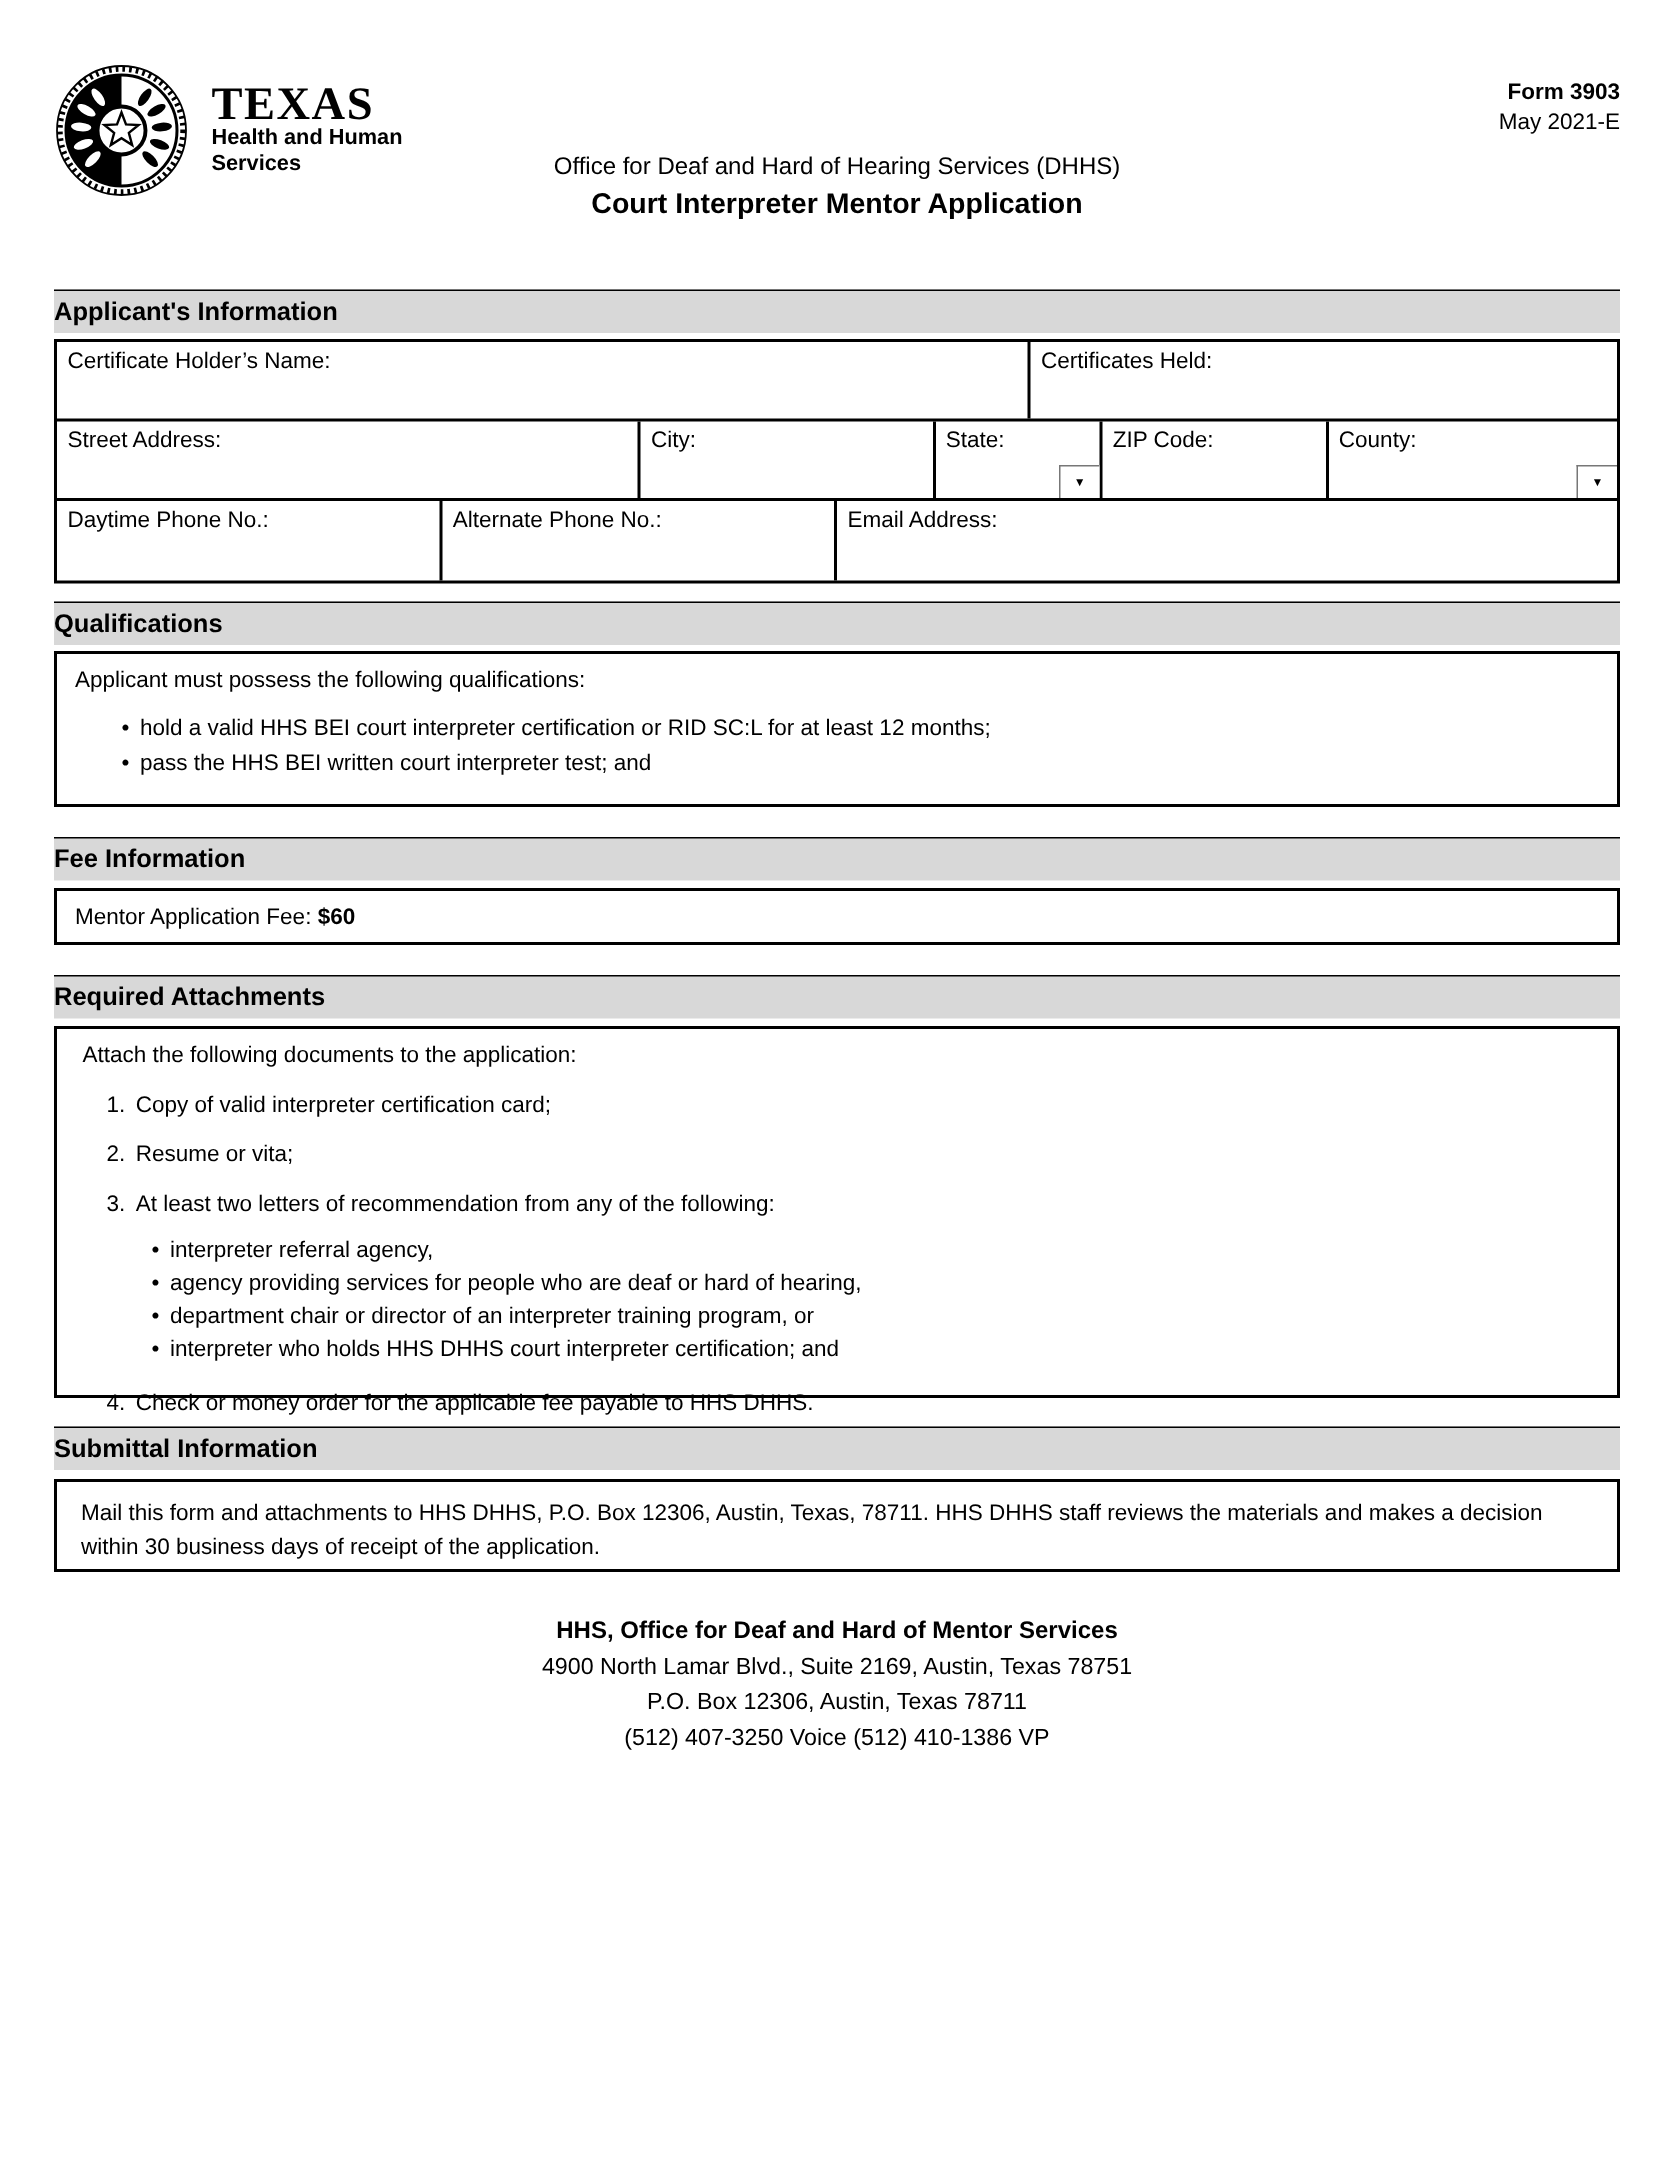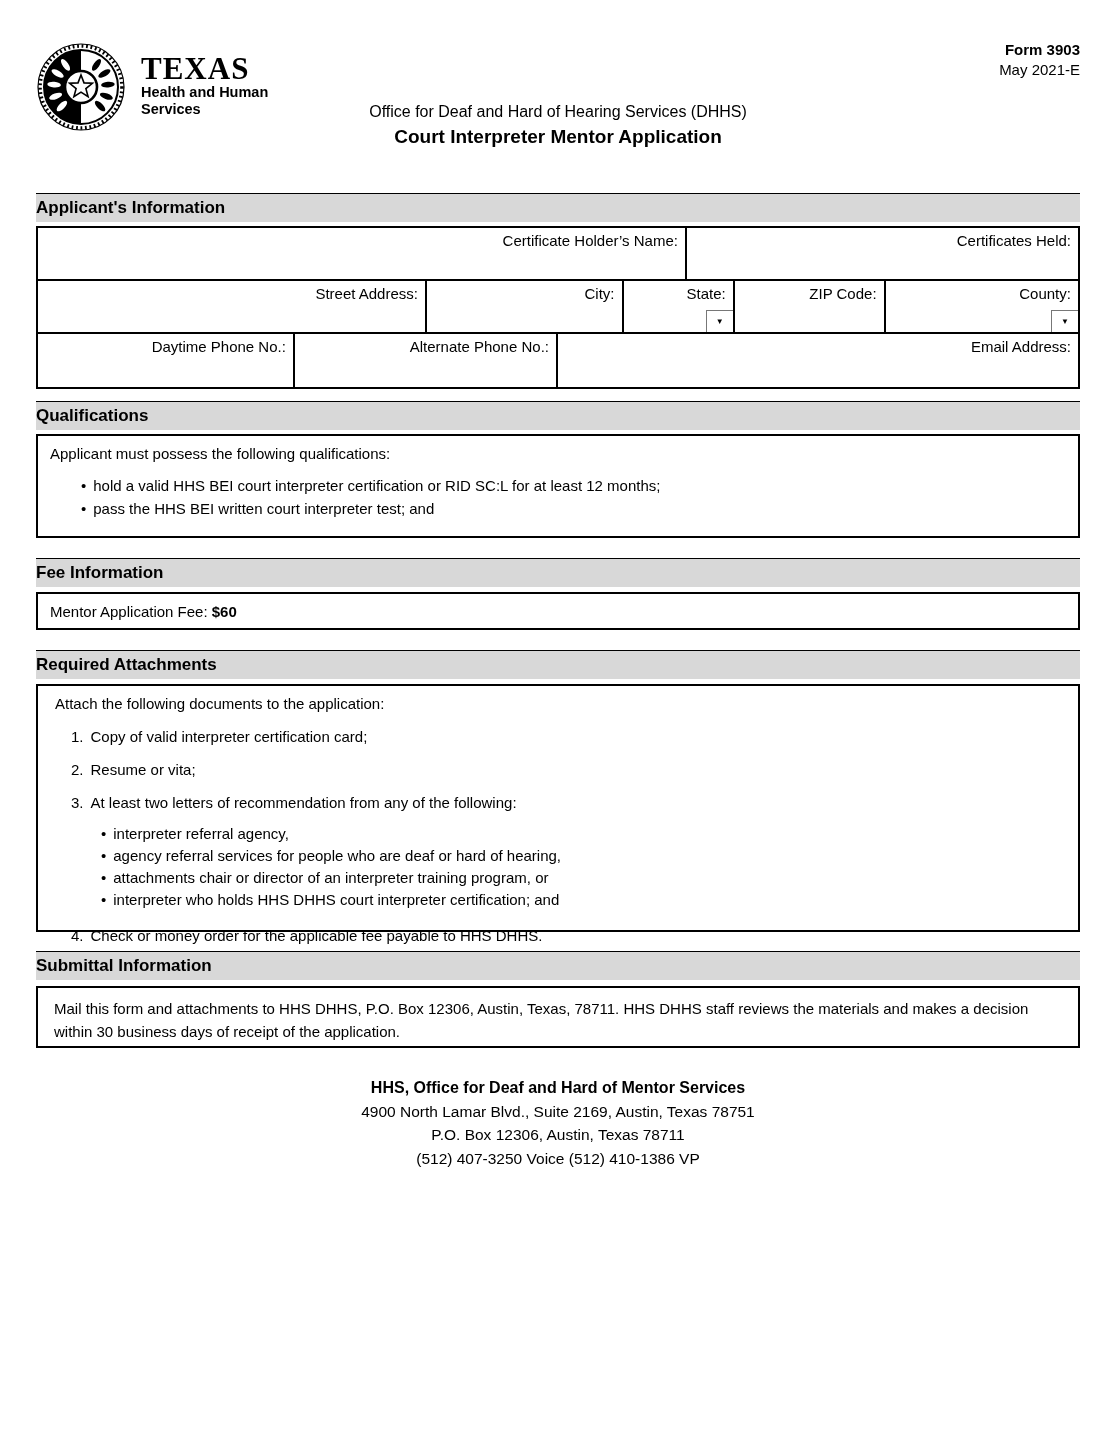--- a/index.html
+++ b/index.html
@@ -13,40 +13,40 @@
   
   .header { position: relative; height: 193px; }
   .logo-wrap { position: absolute; left: 0; top: 42px; display: flex; gap: 15px; }
   .seal { width: 90px; height: 90px; }
   .wordmark { padding-top: 12px; }
   .brand {
     font-family: "Liberation Serif", serif; font-weight: bold;
     font-size: 31px; line-height: 30px; letter-spacing: 1px;
   }
   .brand-sub { font-size: 14.5px; font-weight: bold; line-height: 17px; }
-  .form-id { position: absolute; right: 0; top: 40px; text-align: right; font-size: 15px; line-height: 20px; }
+  .form-id { position: absolute; right: 0; top: 52px; text-align: right; font-size: 15px; line-height: 20px; }
   .form-id .num { font-weight: bold; }
   .titles { position: absolute; left: 0; right: 0; top: 101px; text-align: center; }
   .office-line { font-size: 16px; line-height: 21px; }
   .main-title { font-size: 19px; font-weight: bold; line-height: 25px; margin-top: 2px; }
 
   
   .section-bar {
     border-top: 1px solid #000; background: #d8d8d8;
     height: 29px; display: flex; align-items: center; justify-content: flex-start;
     font-size: 17px; font-weight: bold;
   }
   .box { border: 2px solid #000; background: #fff; }
 
   
   .bar-applicant { margin-bottom: 4px; }
   .app-table { border: 2px solid #000; }
   .t-row { display: flex; height: 53px; border-bottom: 2px solid #000; }
   .t-row:last-child { border-bottom: none; }
-  .cell { padding: 4px 7px; font-size: 15px; border-right: 2px solid #000; position: relative; text-align: right; }
+  .cell { padding: 4px 7px; font-size: 15px; border-right: 2px solid #000; position: relative; }
   .cell:last-child { border-right: none; }
   .w-name { width: 62.4%; } .w-certs { width: 37.6%; }
   .w-street { width: 37.4%; } .w-city { width: 18.9%; } .w-state { width: 10.7%; }
   .w-zip { width: 14.5%; } .w-county { width: 18.5%; }
   .w-day { width: 24.7%; } .w-alt { width: 25.3%; } .w-email { width: 50%; }
   .combo {
     position: absolute; right: 0; bottom: 0; width: 27px; height: 22px;
     border-left: 1px solid #777; border-top: 1px solid #777; background: #fff;
     display: flex; align-items: center; justify-content: center; cursor: pointer;
   }
@@ -202,22 +202,22 @@
     <div class="num-item">
       <span class="num">2.</span>
       <span>Resume or vita;</span>
     </div>
     <div class="num-item">
       <span class="num">3.</span>
       <span>At least two letters of recommendation from any of the following:</span>
     </div>
     <ul class="sub-bullets">
       <li>interpreter referral agency,</li>
-      <li>agency referral services for people who are deaf or hard of hearing,</li>
-      <li>attachments chair or director of an interpreter training program, or</li>
+      <li>agency providing services for people who are deaf or hard of hearing,</li>
+      <li>department chair or director of an interpreter training program, or</li>
       <li>interpreter who holds HHS DHHS court interpreter certification; and</li>
     </ul>
     <div class="num-item">
       <span class="num">4.</span>
       <span>Check or money order for the applicable fee payable to HHS DHHS.</span>
     </div>
   </div>
 
   <div class="section-bar bar-sub">
     <span>Submittal Information</span>

